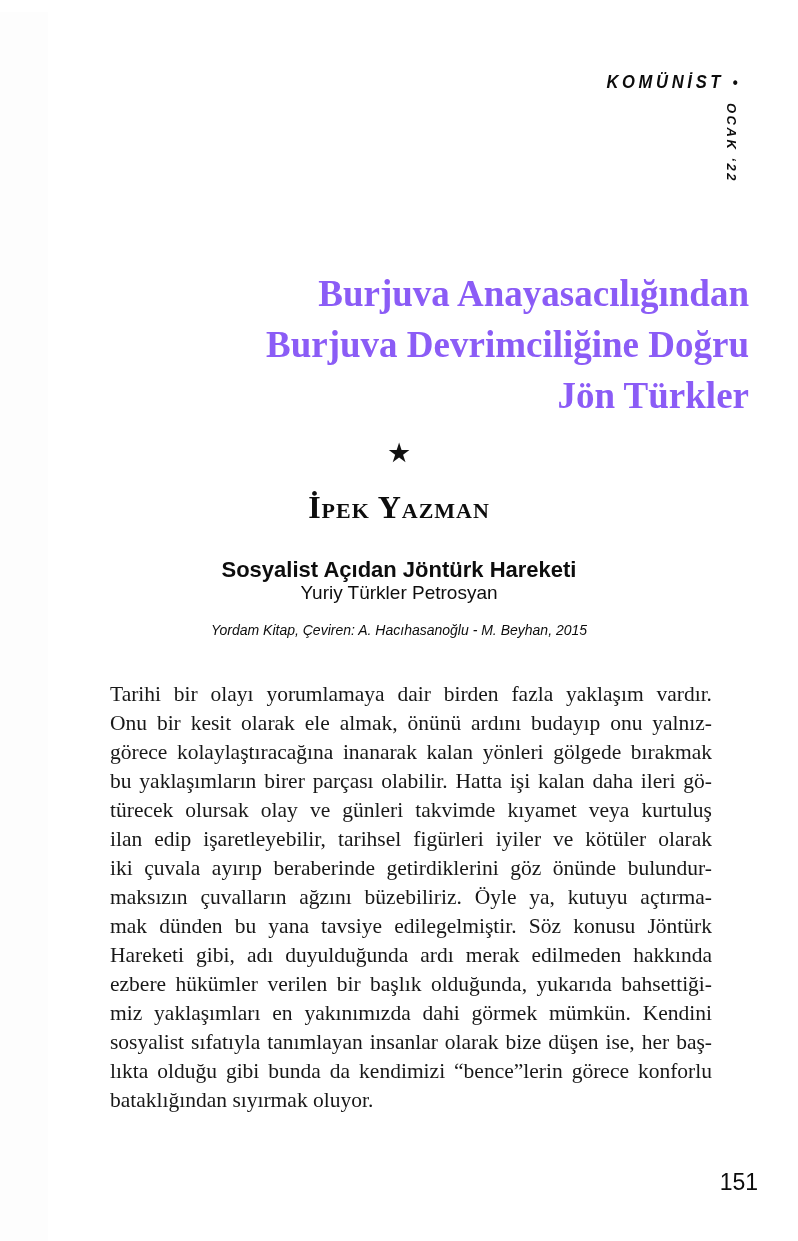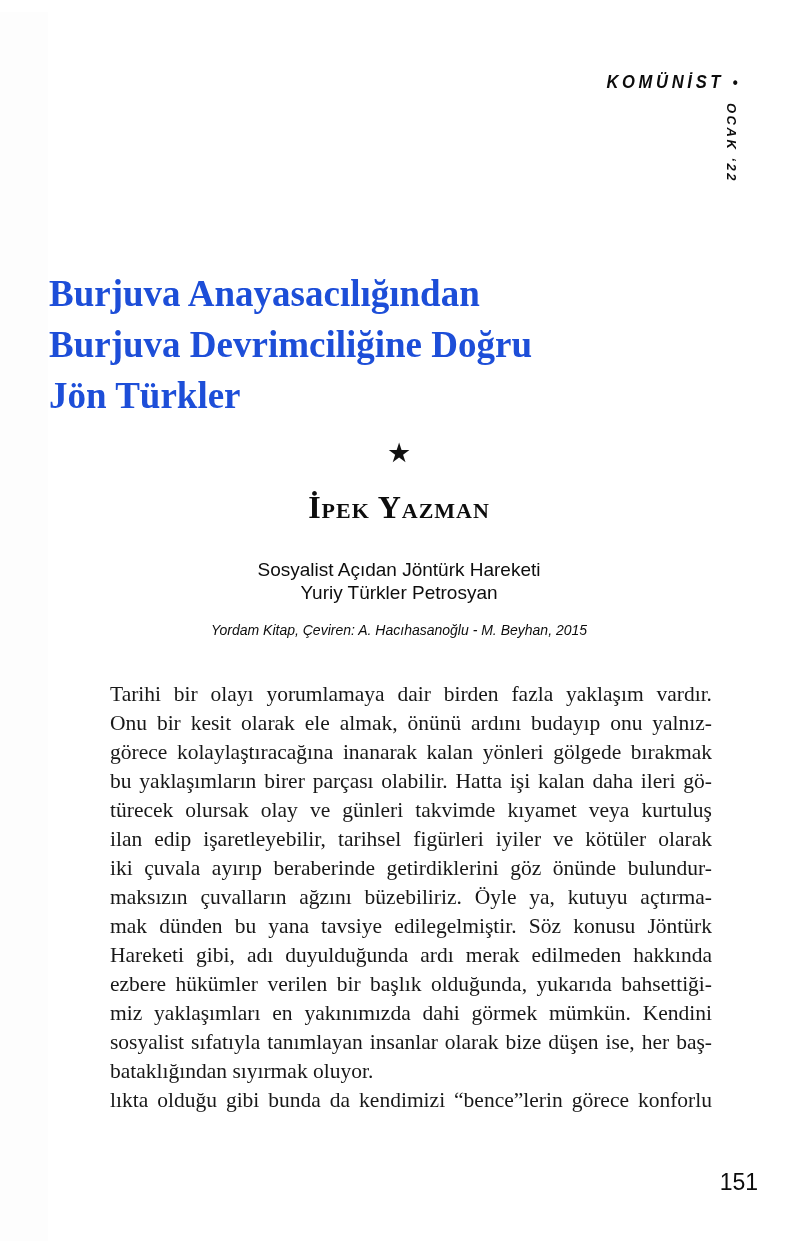--- a/index.html
+++ b/index.html
@@ -58,25 +58,25 @@
     color: #0c0c0c;
     white-space: nowrap;
   }
 
   
   .article-title {
     position: absolute;
     top: 256px;
     left: 49px;
     width: 700px;
-    text-align: left;
+    text-align: right;
     font-weight: bold;
     font-size: 37px;
     line-height: 51px;
-    color: #1d4ed8;
+    color: #8b5cf6;
   }
   .star-divider {
     position: absolute;
     top: 424px;
     left: 49px;
     width: 700px;
     text-align: center;
     font-size: 27px;
     line-height: 34px;
     color: #111111;
@@ -98,22 +98,22 @@
   .book-ref {
     position: absolute;
     top: 546px;
     left: 49px;
     width: 700px;
     text-align: center;
     font-family: "Liberation Sans", sans-serif;
     color: #0d0d0d;
   }
   .book-ref .book-title {
-    font-weight: normal;
-    font-size: 19px;
+    font-weight: bold;
+    font-size: 22px;
     line-height: 23px;
   }
   .book-ref .book-author {
     font-size: 19px;
     line-height: 23px;
   }
   .book-ref .book-publisher {
     margin-top: 15px;
     font-style: italic;
     font-size: 14px;
@@ -188,19 +188,19 @@
     <div class="body-line">bu yaklaşımların birer parçası olabilir. Hatta işi kalan daha ileri gö-</div>
     <div class="body-line">türecek olursak olay ve günleri takvimde kıyamet veya kurtuluş</div>
     <div class="body-line">ilan edip işaretleyebilir, tarihsel figürleri iyiler ve kötüler olarak</div>
     <div class="body-line">iki çuvala ayırıp beraberinde getirdiklerini göz önünde bulundur-</div>
     <div class="body-line">maksızın çuvalların ağzını büzebiliriz. Öyle ya, kutuyu açtırma-</div>
     <div class="body-line">mak dünden bu yana tavsiye edilegelmiştir. Söz konusu Jöntürk</div>
     <div class="body-line">Hareketi gibi, adı duyulduğunda ardı merak edilmeden hakkında</div>
     <div class="body-line">ezbere hükümler verilen bir başlık olduğunda, yukarıda bahsettiği-</div>
     <div class="body-line">miz yaklaşımları en yakınımızda dahi görmek mümkün. Kendini</div>
     <div class="body-line">sosyalist sıfatıyla tanımlayan insanlar olarak bize düşen ise, her baş-</div>
+    <div class="body-line">lıkta olduğu gibi bunda da kendimizi “bence”lerin görece konforlu</div>
     <div class="body-line last">bataklığından sıyırmak oluyor.</div>
-    <div class="body-line">lıkta olduğu gibi bunda da kendimizi “bence”lerin görece konforlu</div>
   </div>
 
   <div class="page-number">151</div>
 
 </div>
 
 </body></html>

